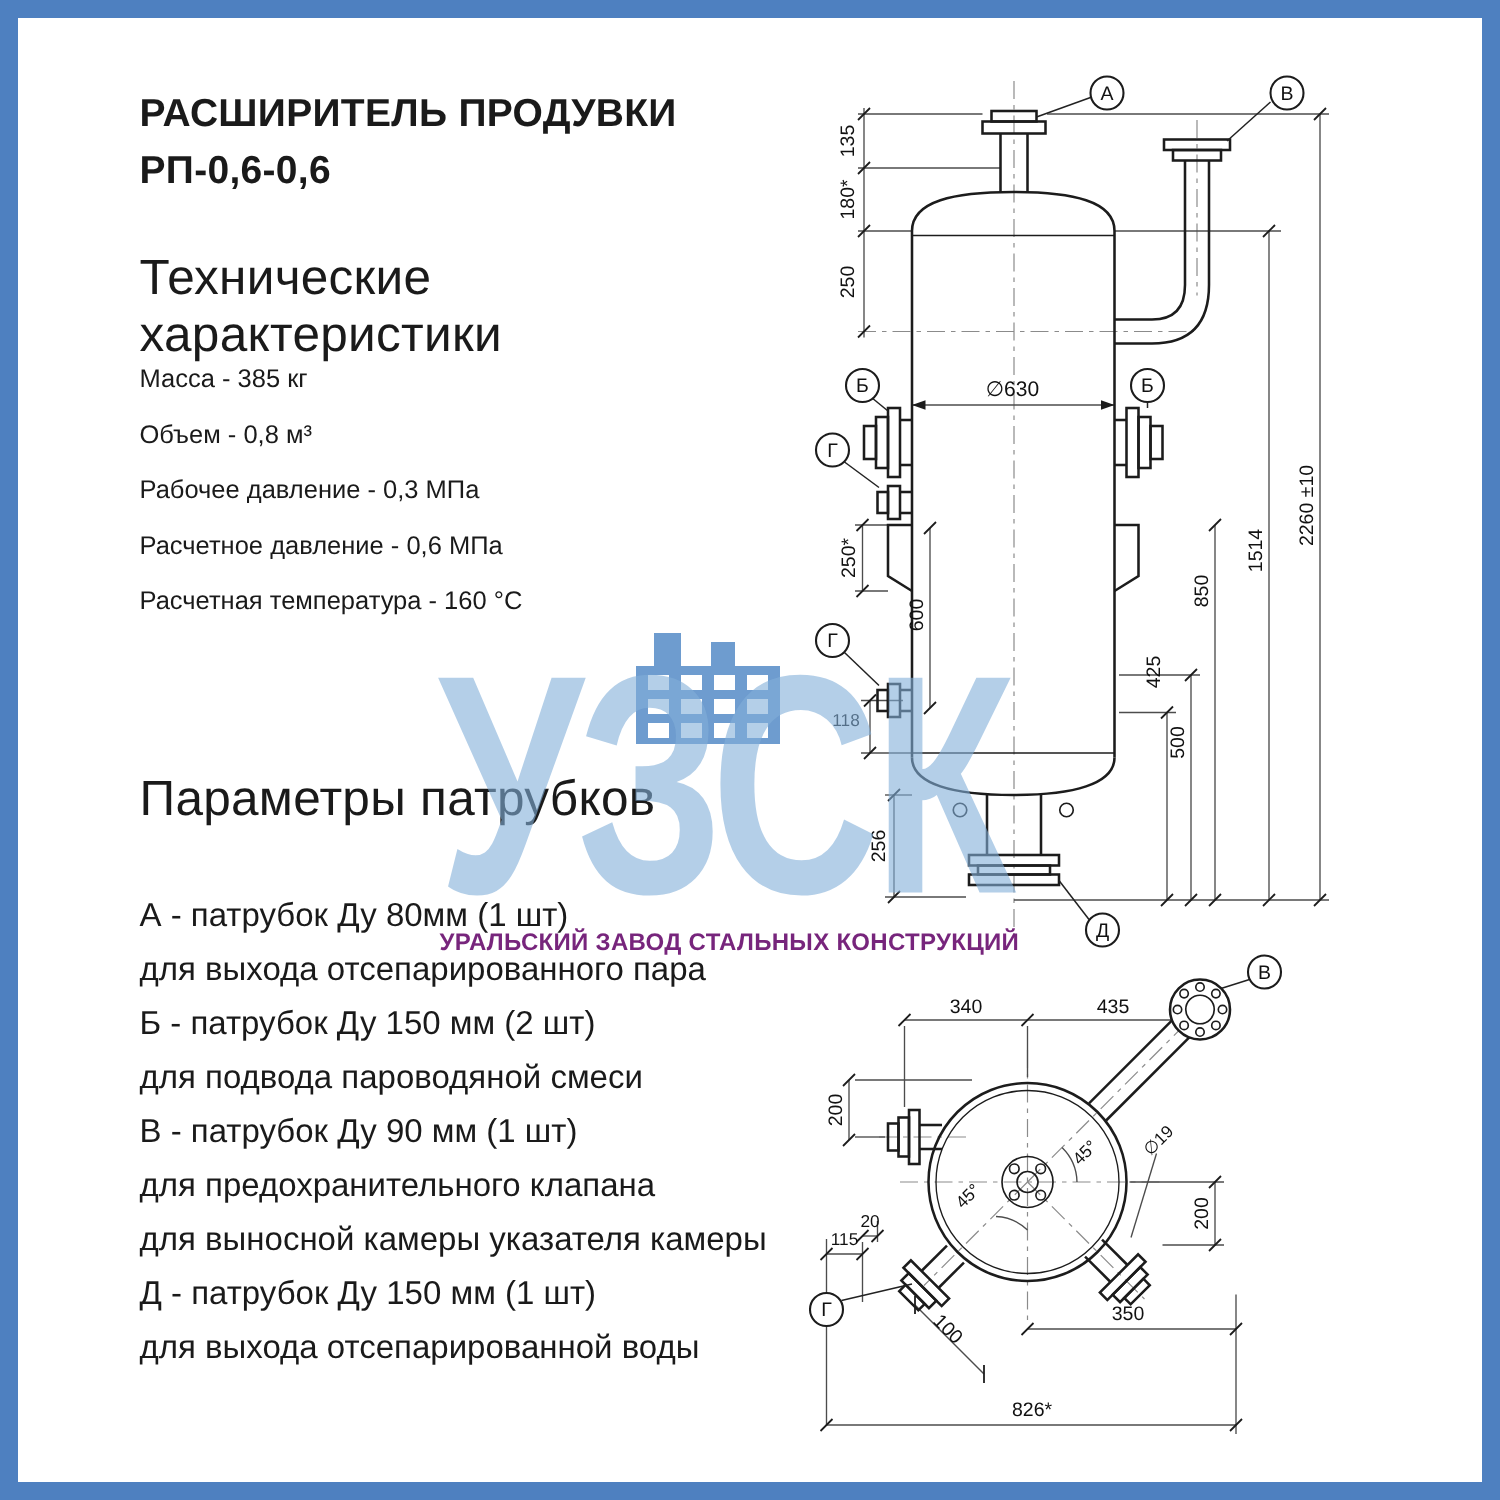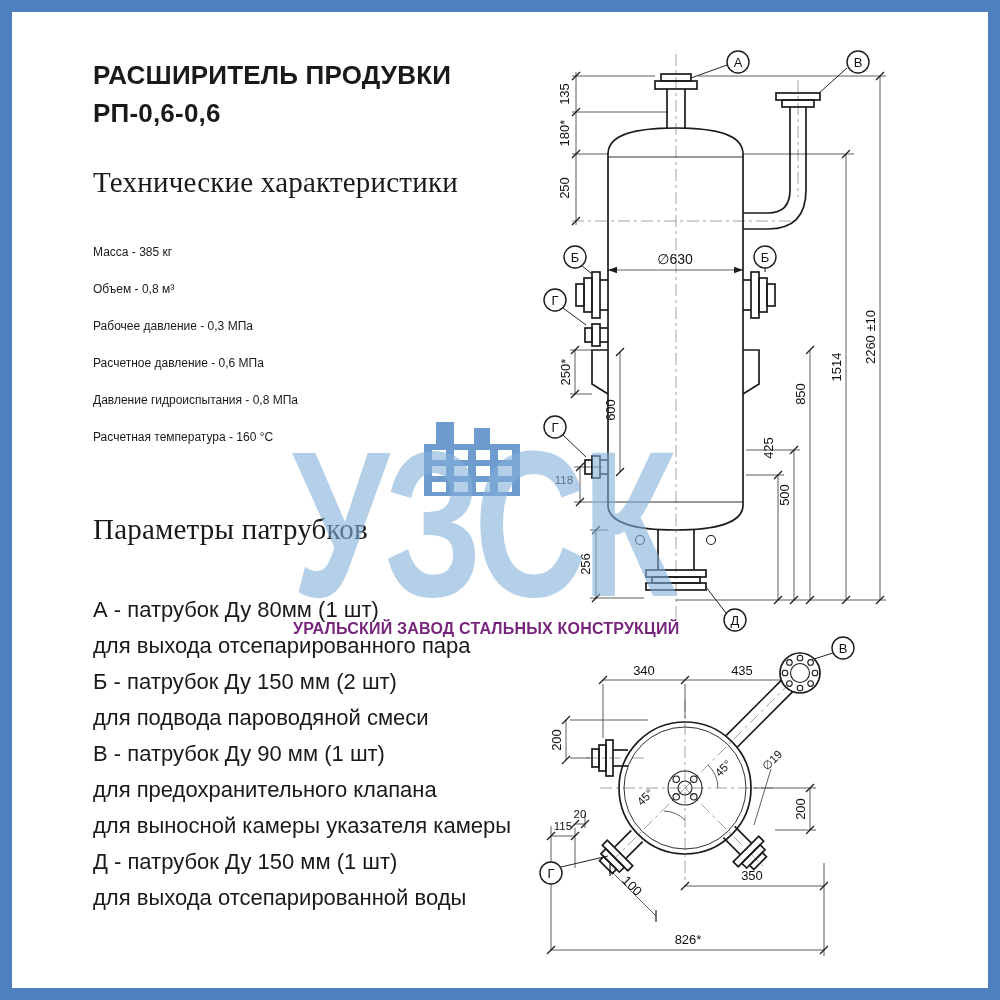--- a/index.html
+++ b/index.html
@@ -5,24 +5,24 @@
   html,body{margin:0;padding:0;}
   body{
     width:1000px;height:1000px;position:relative;background:#ffffff;
     font-family:"Liberation Sans",sans-serif;color:#1a1a1a;overflow:hidden;
   }
   .frame{position:absolute;inset:0;border:12px solid #4e80c0;z-index:10;pointer-events:none;}
 
   
   .left-col{position:absolute;left:93px;top:0;width:445px;z-index:2;}
   .title{position:absolute;top:56px;left:0;font-size:26px;font-weight:700;line-height:38px;letter-spacing:.2px;}
-  .section-heading{position:absolute;left:0;font-size:29px;font-weight:400;letter-spacing:.2px;font-family:Liberation Serif, serif;}
+  .section-heading{position:absolute;left:0;font-size:33px;font-weight:400;letter-spacing:.2px;}
   .heading-tech{top:166px;}
   .heading-noz{top:513px;}
-  .specs{position:absolute;left:0;top:234px;font-size:12px;line-height:37px;}
+  .specs{position:absolute;left:0;top:234px;font-size:17px;line-height:37px;}
   .nozzles{position:absolute;left:0;top:592px;font-size:22px;line-height:36px;}
 
   
   .watermark{position:absolute;inset:0;z-index:4;pointer-events:none;}
   .factory{position:absolute;left:424px;top:418px;width:96px;height:78px;opacity:.82;}
   .wm-letters{
     position:absolute;left:292px;top:420px;font-size:208px;line-height:1;font-weight:700;
     letter-spacing:-6px;color:rgba(130,175,216,.6);transform:scaleX(.75);transform-origin:left top;white-space:nowrap;
   }
   .wm-subtitle{
@@ -58,21 +58,20 @@
     <div>РП-0,6-0,6</div>
   </div>
 
   <div class="section-heading heading-tech">Технические характеристики</div>
 
   <div class="specs">
     <div>Масса - 385 кг</div>
     <div>Объем - 0,8 м³</div>
     <div>Рабочее давление - 0,3 МПа</div>
     <div>Расчетное давление - 0,6 МПа</div>
-    <div>Давление гидроиспытания - 0,8 МПа</div>
     <div>Расчетная температура - 160 °С</div>
   </div>
 
   <div class="section-heading heading-noz">Параметры патрубков</div>
 
   <div class="nozzles">
     <div>А - патрубок Ду 80мм (1 шт)</div>
     <div>для выхода отсепарированного пара</div>
     <div>Б - патрубок Ду 150 мм (2 шт)</div>
     <div>для подвода пароводяной смеси</div>

